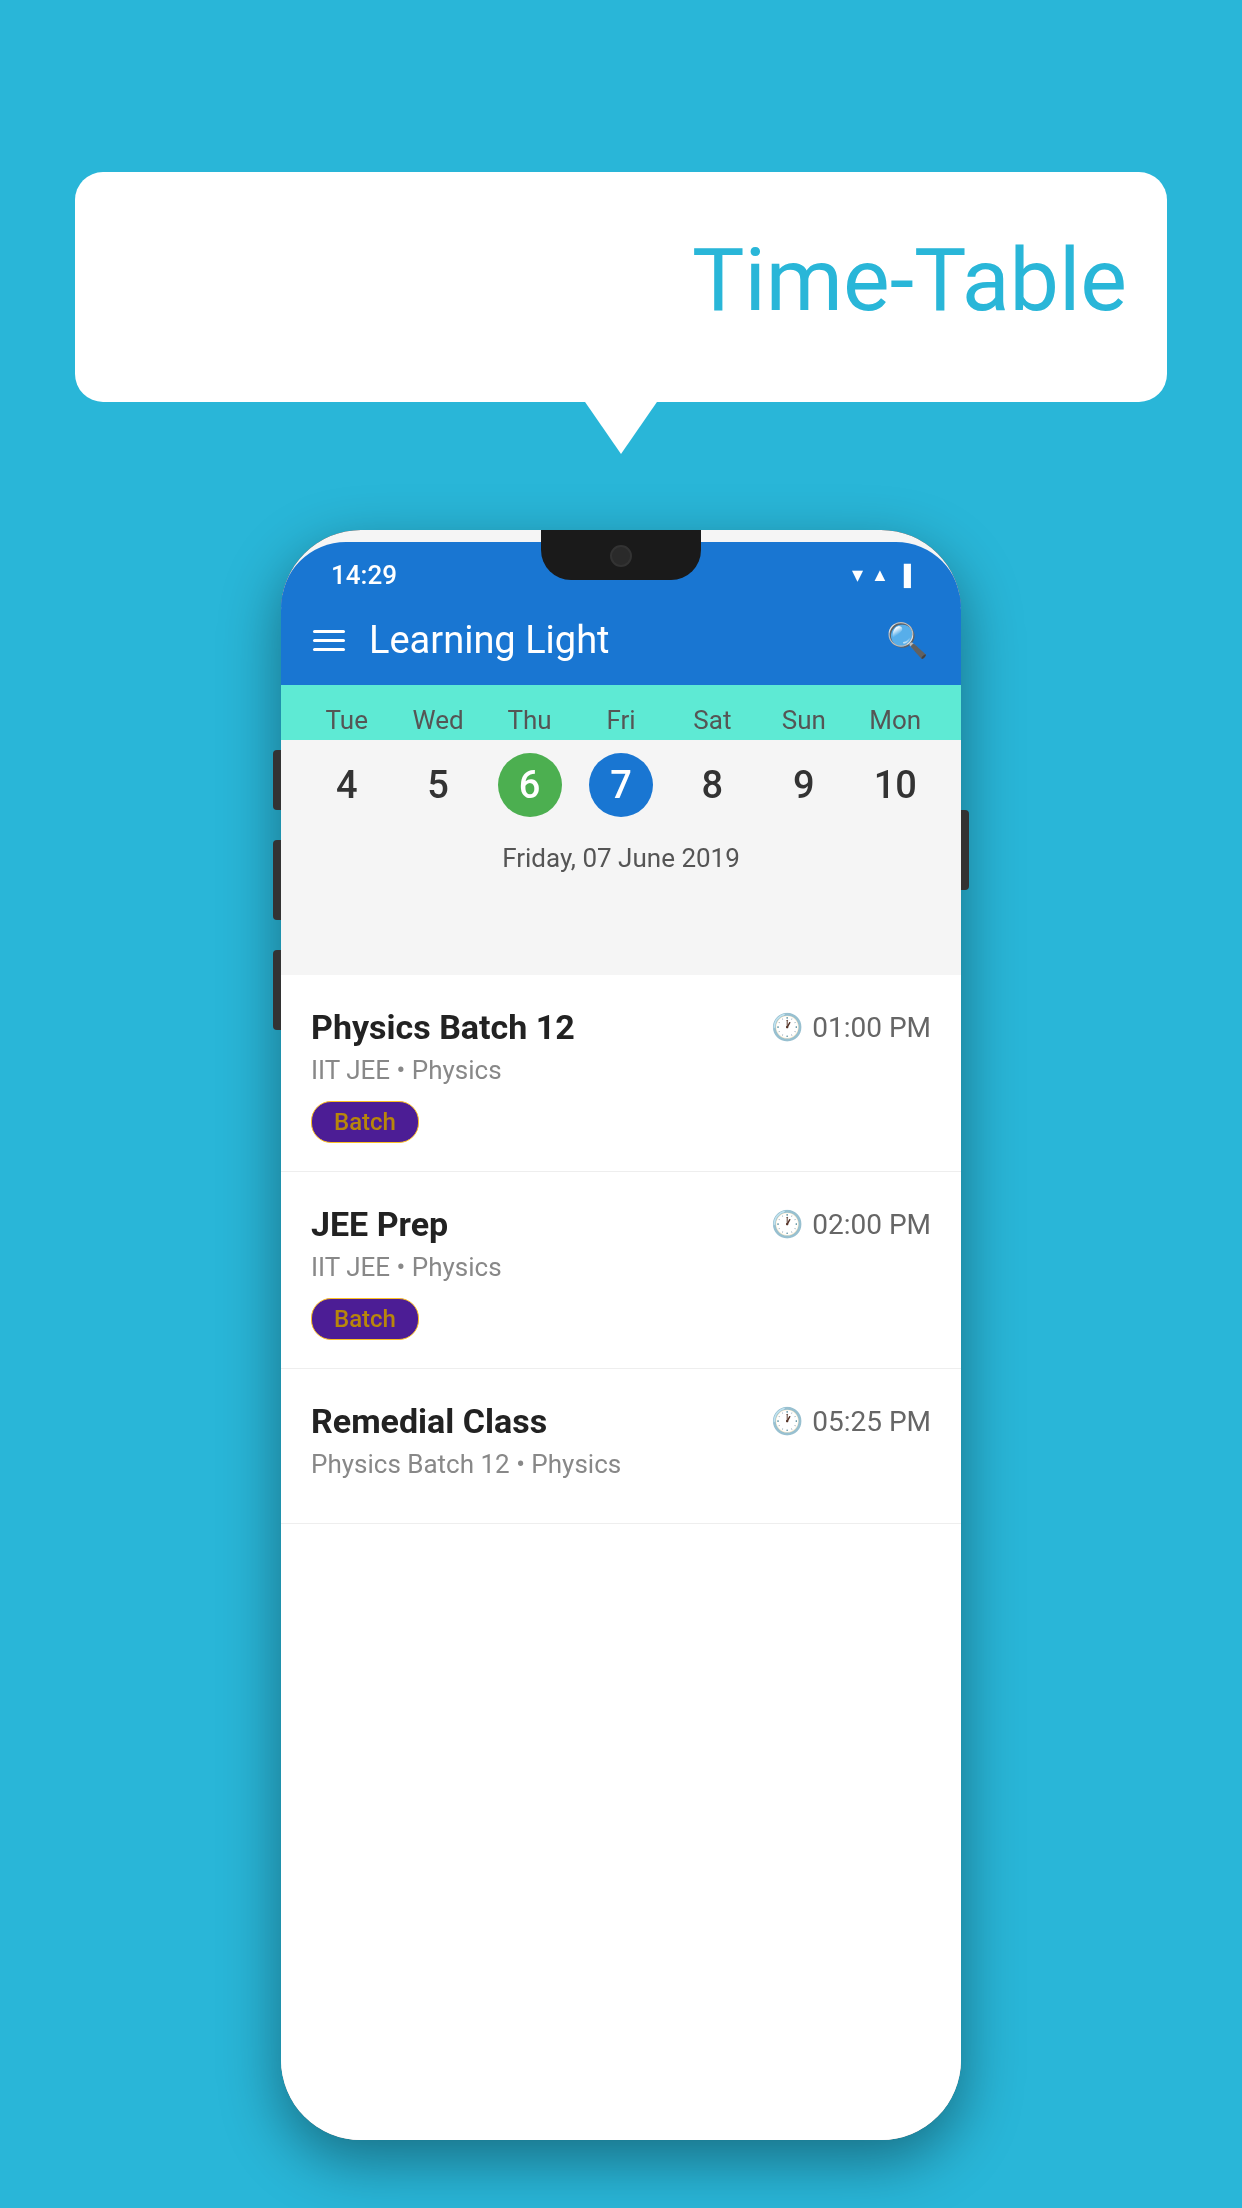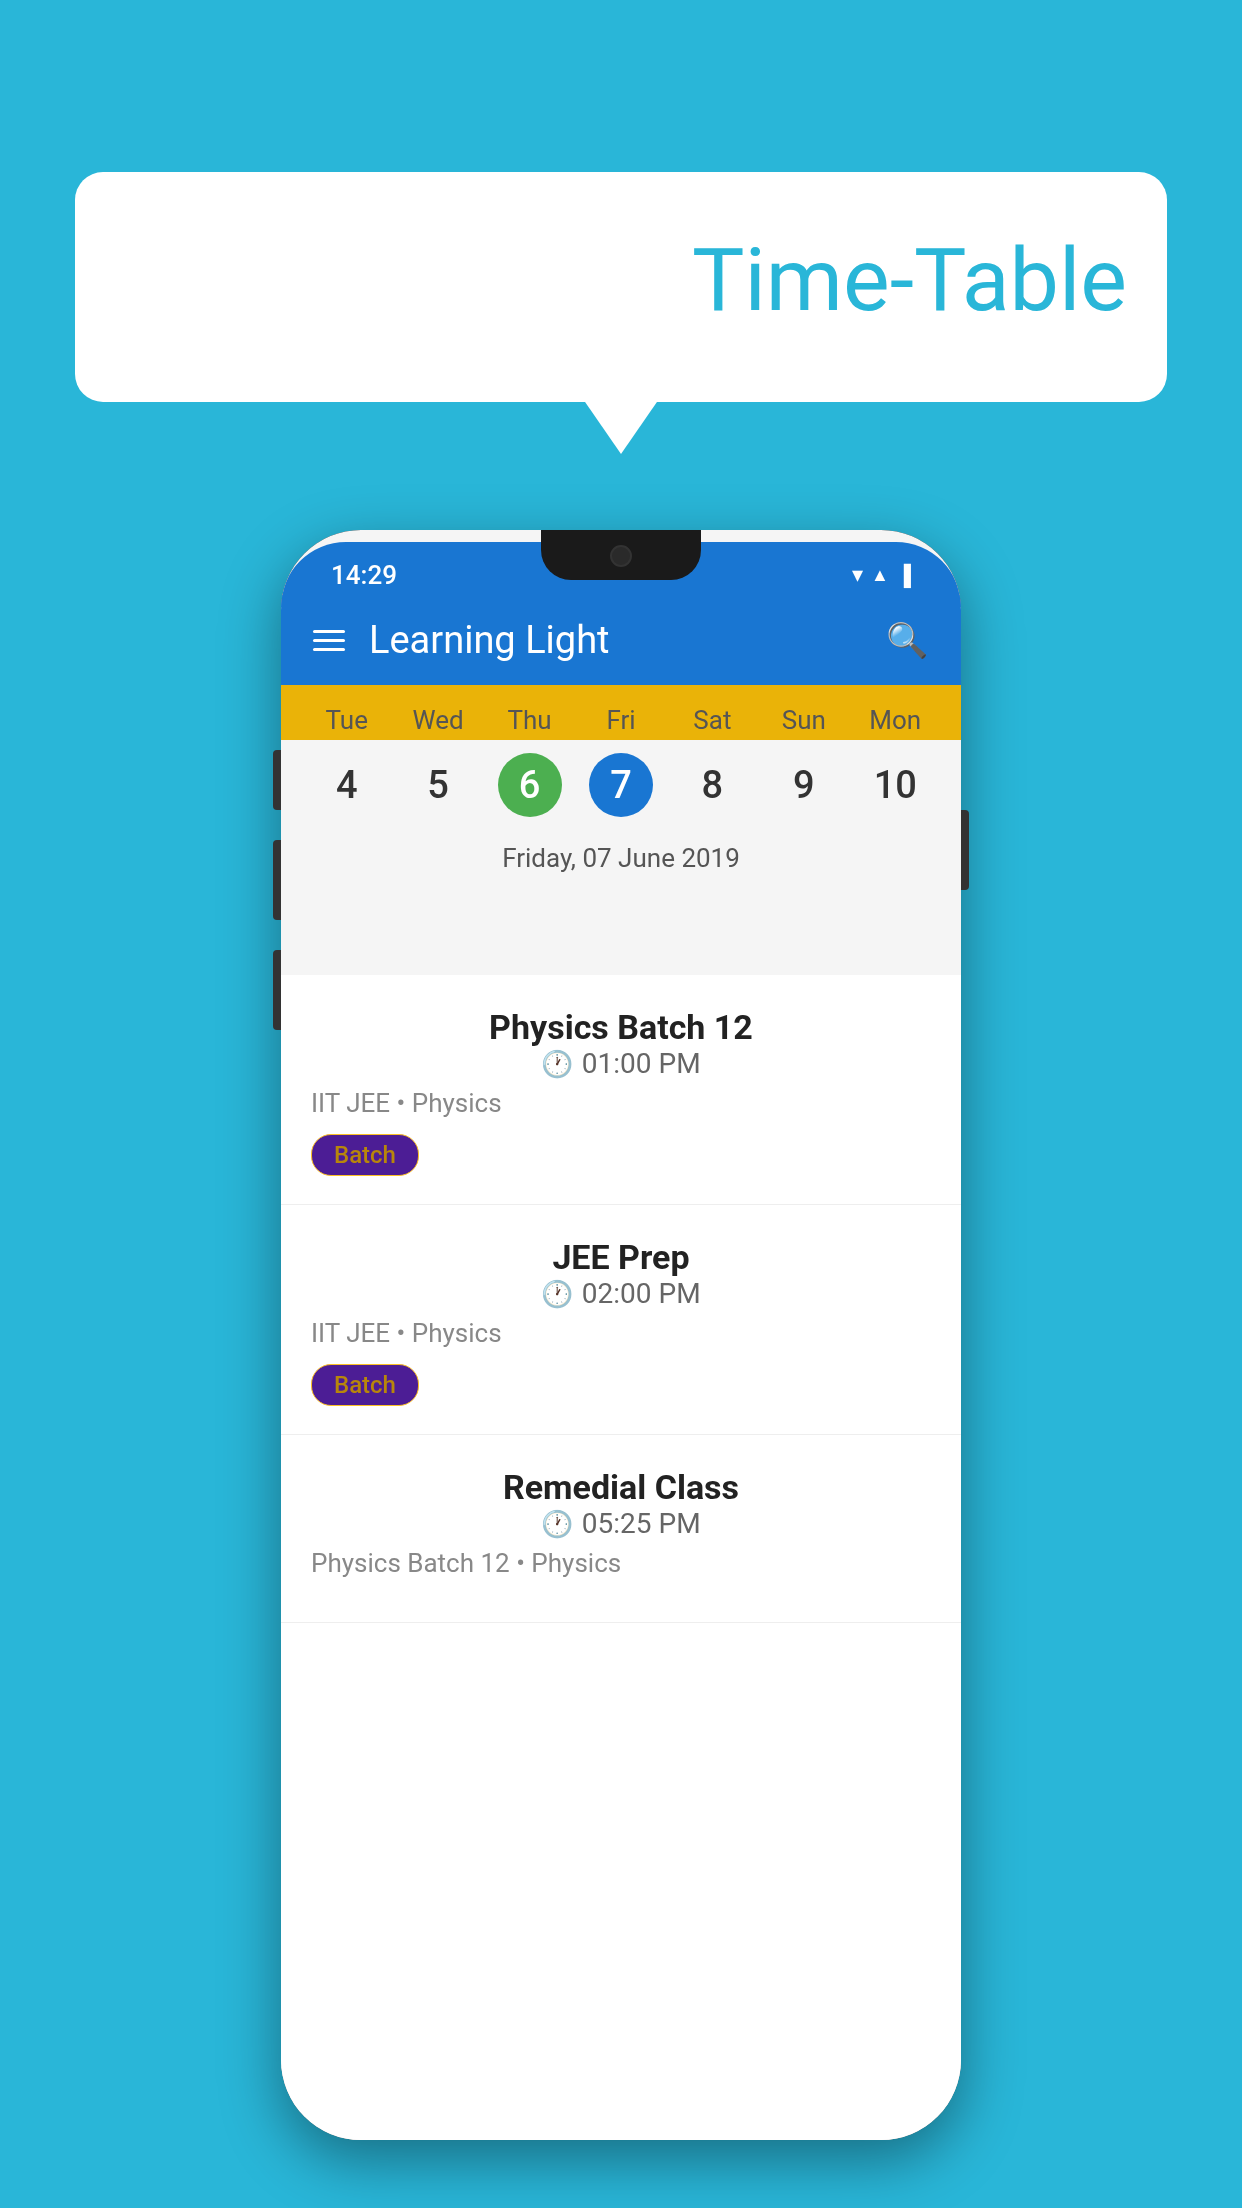--- a/index.html
+++ b/index.html
@@ -181,21 +181,21 @@
       top: 155px;
       left: 0;
       right: 0;
       background: #f5f5f5;
     }
 
     
     .day-headers {
       display: flex;
       padding: 20px 20px 5px;
-      background: #eab308;
+      background: #5eead4;
     }
 
     .day-header {
       flex: 1;
       text-align: center;
       font-size: 26px;
       color: #555;
       font-weight: 400;
     }
 
@@ -263,21 +263,20 @@
       padding: 32px 30px 28px;
       border-bottom: 1px solid #eee;
       background: white;
     }
 
     .schedule-item-header {
       display: flex;
       align-items: center;
       justify-content: space-between;
       margin-bottom: 8px;
-      flex-direction: column;
     }
 
     .schedule-item-title {
       font-size: 34px;
       font-weight: 700;
       color: #222;
     }
 
     .schedule-item-time {
       display: flex;

